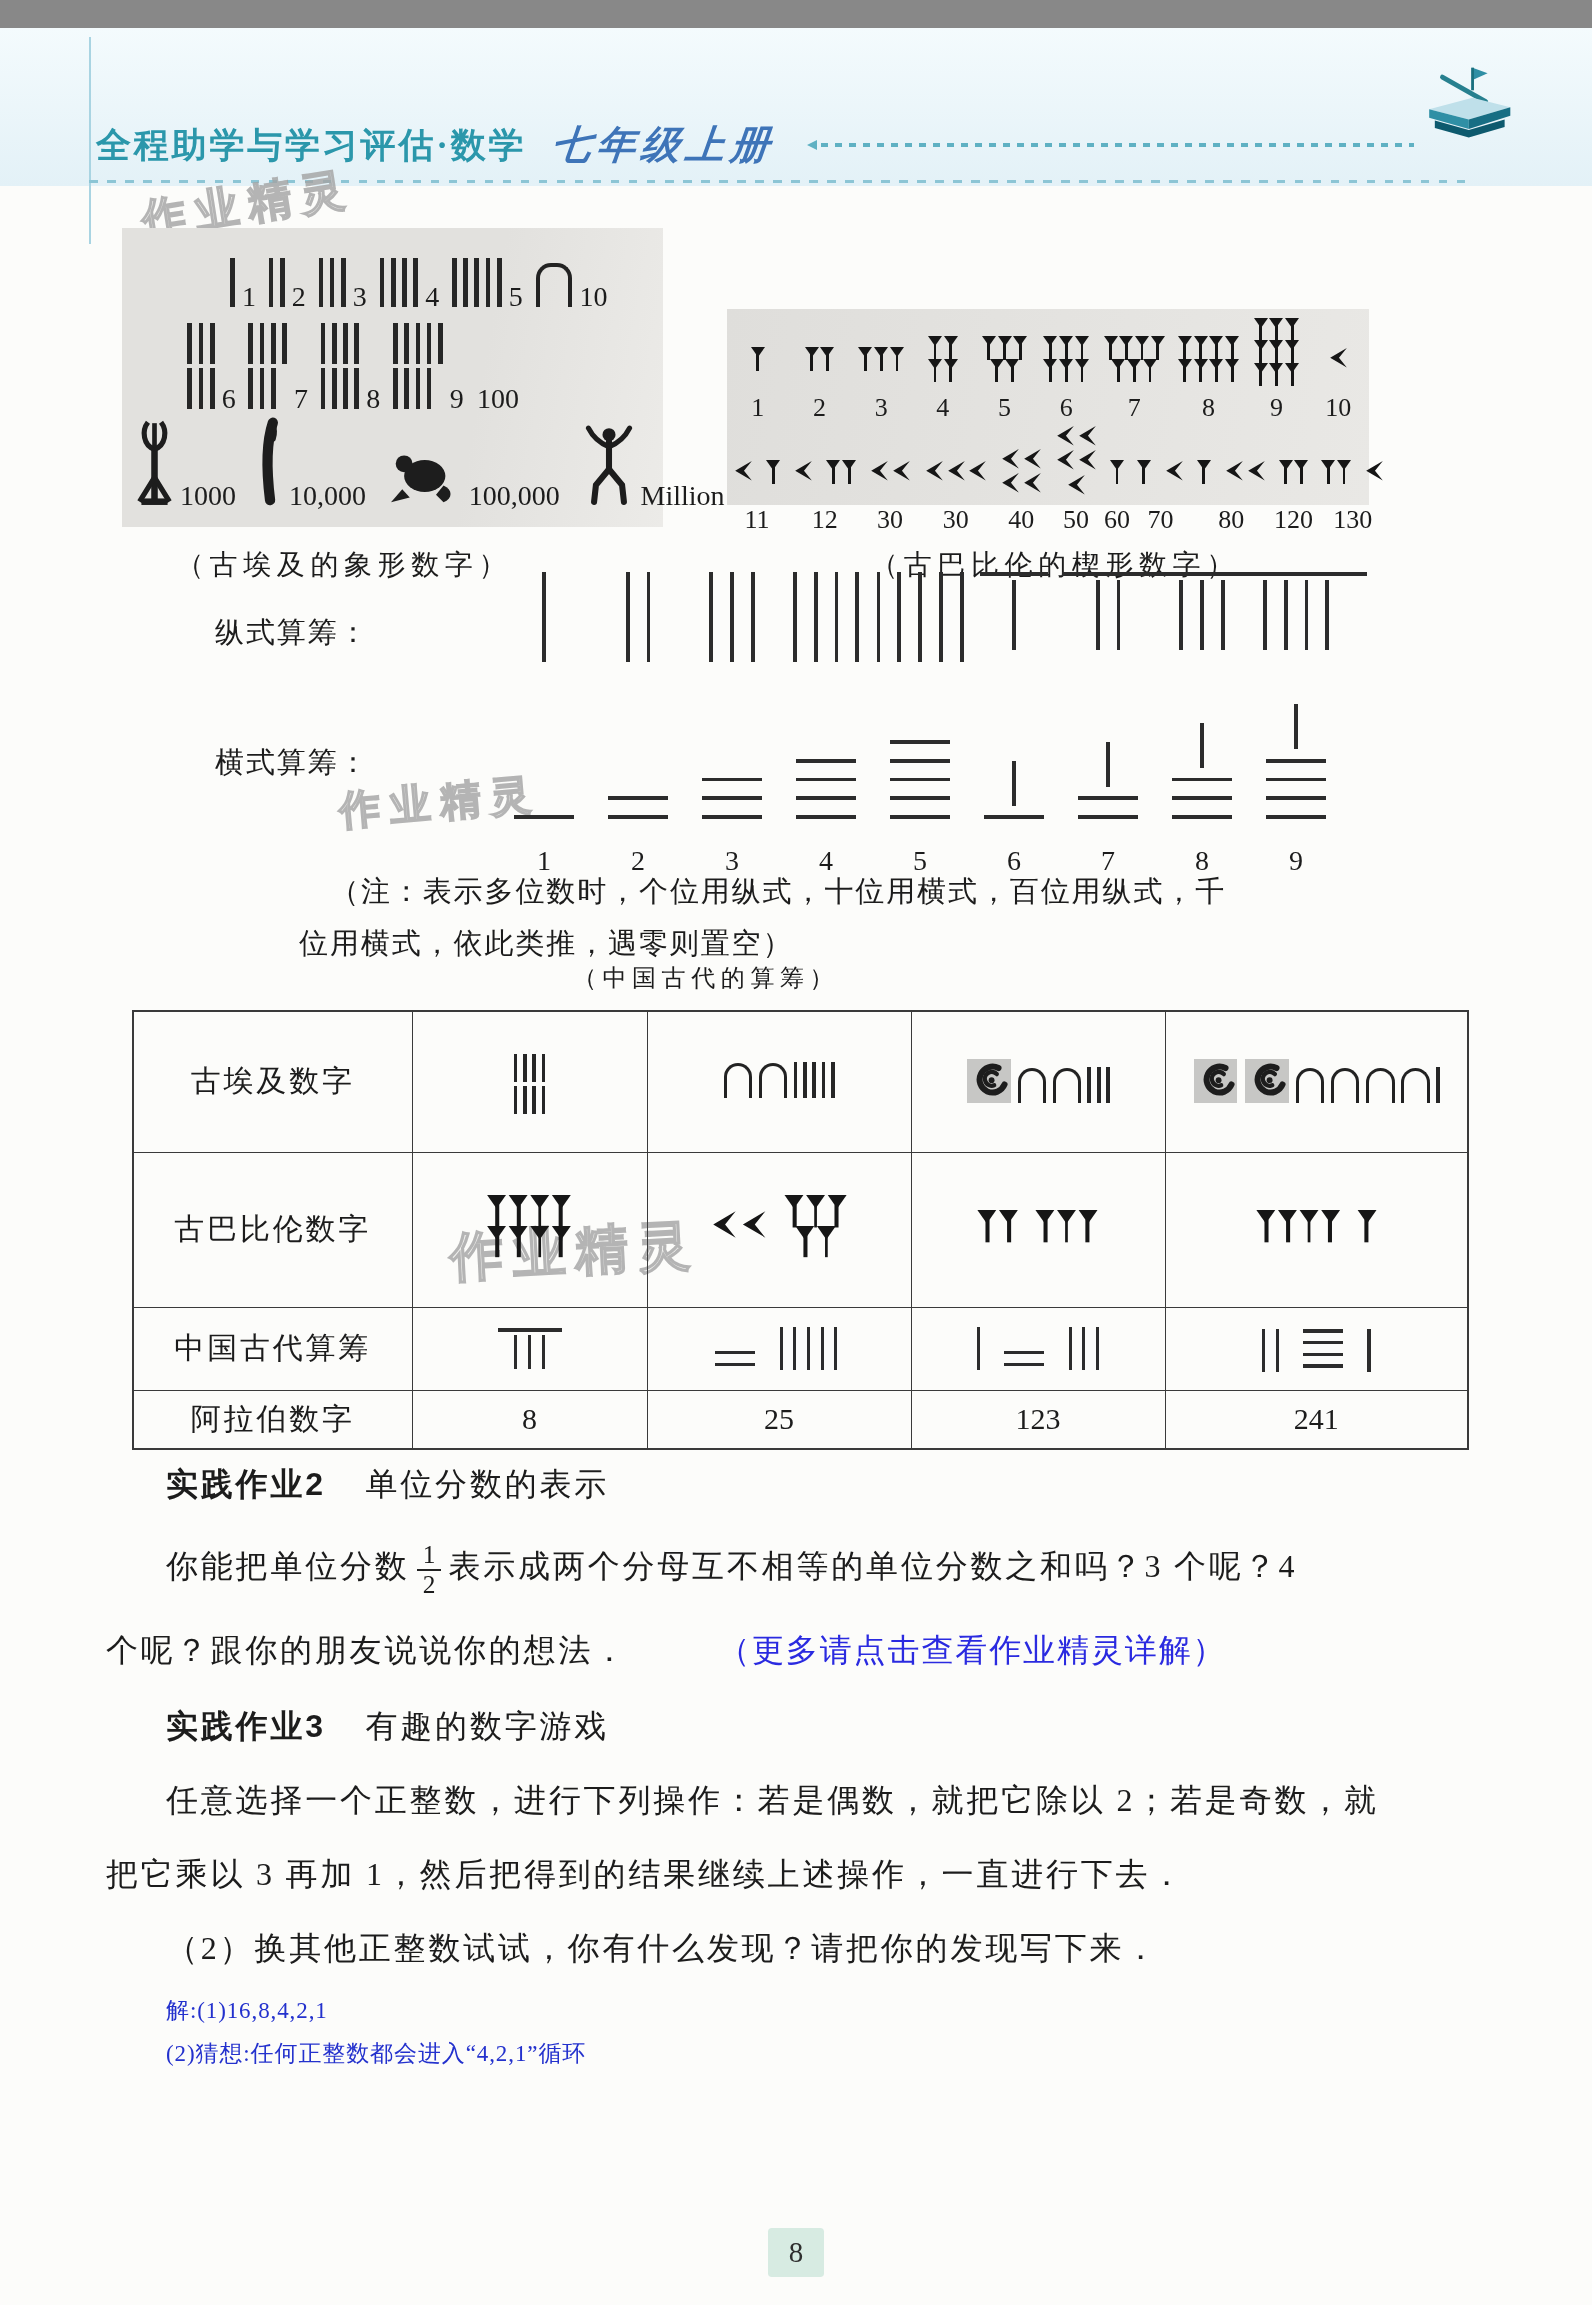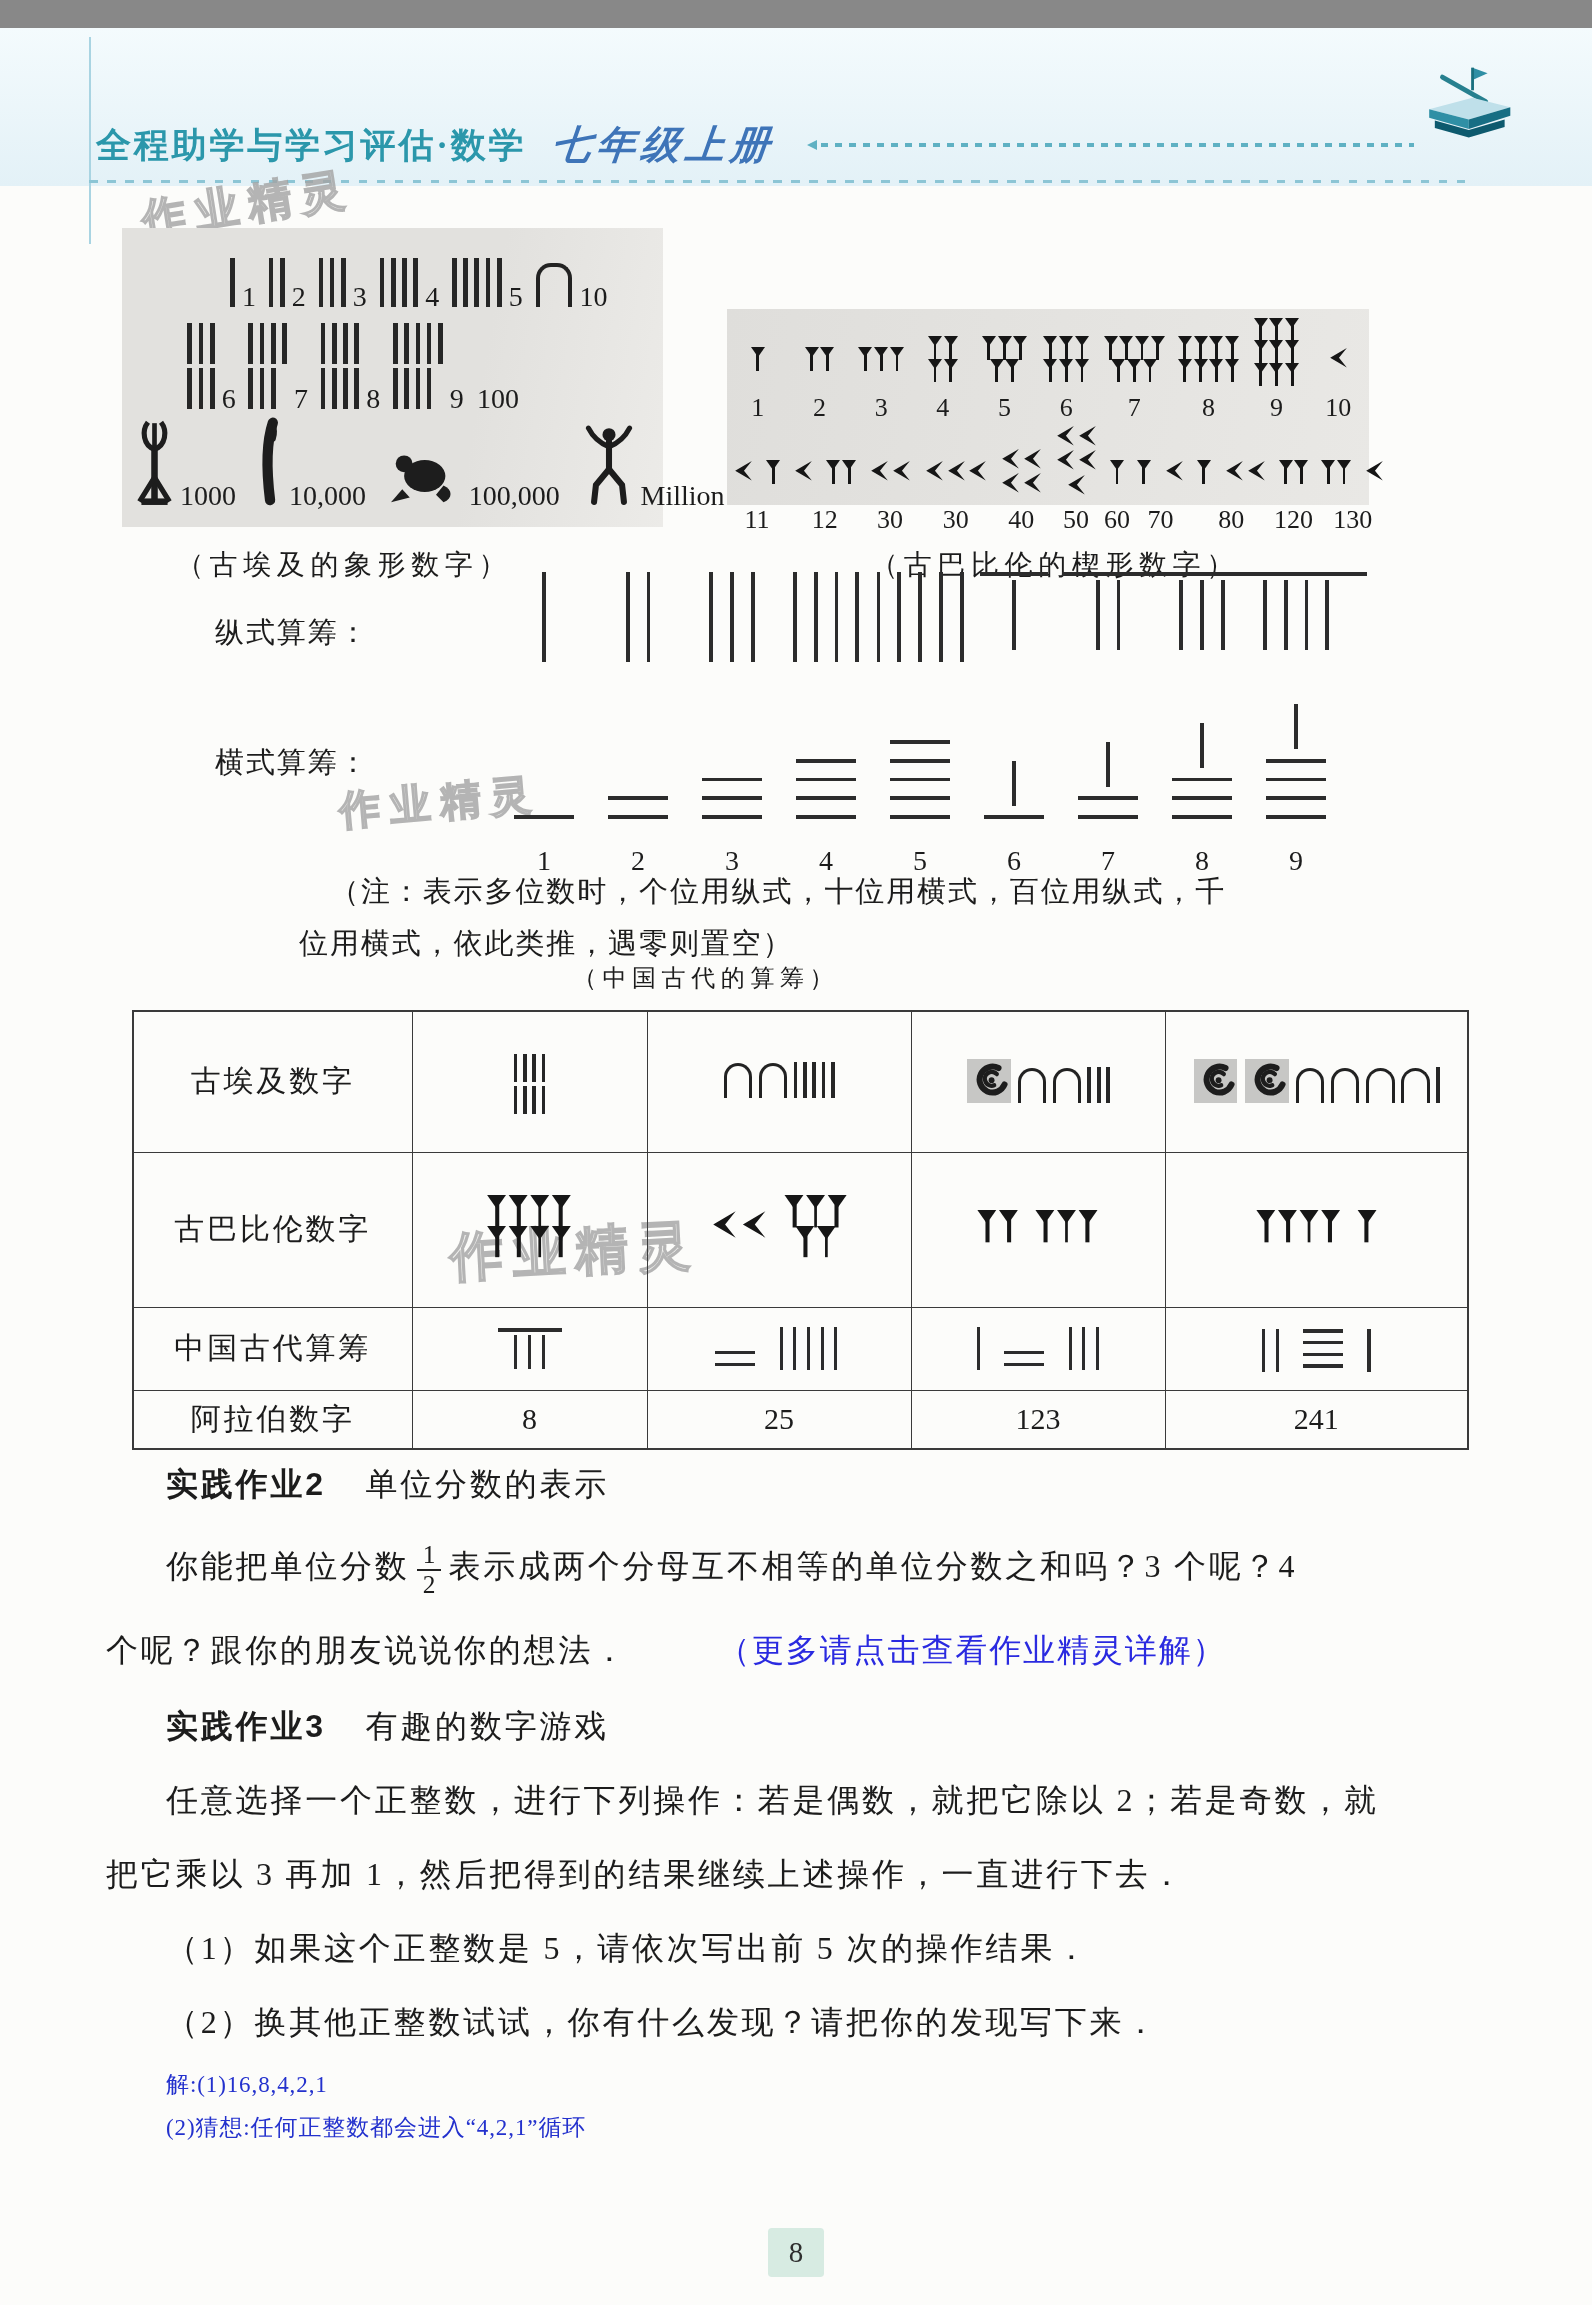--- a/index.html
+++ b/index.html
@@ -1133,21 +1133,20 @@
     <div class="body-line s-line2">
       <span>个呢？跟你的朋友说说你的想法．</span>
       <span class="link-blue">（更多请点击查看作业精灵详解）</span>
     </div>
     <div class="hw-head s-hw3-head">
       <span class="hw-label">实践作业3</span>
       <span class="hw-title">有趣的数字游戏</span>
     </div>
     <div class="body-line indent">任意选择一个正整数，进行下列操作：若是偶数，就把它除以 2；若是奇数，就</div>
     <div class="body-line">把它乘以 3 再加 1，然后把得到的结果继续上述操作，一直进行下去．</div>
-    <div class="body-line indent">（1）如果这个正整数是 5，请依次写出前 5 次的操作结果．</div>
     <div class="body-line indent">（2）换其他正整数试试，你有什么发现？请把你的发现写下来．</div>
     <div class="ans-line blue" style="margin-top:24.5px;">解:(1)16,8,4,2,1</div>
     <div class="ans-line blue">(2)猜想:任何正整数都会进入“4,2,1”循环</div>
   </div>
 
   <div class="pagenum-box">8</div>
 
 </div>
 
 

